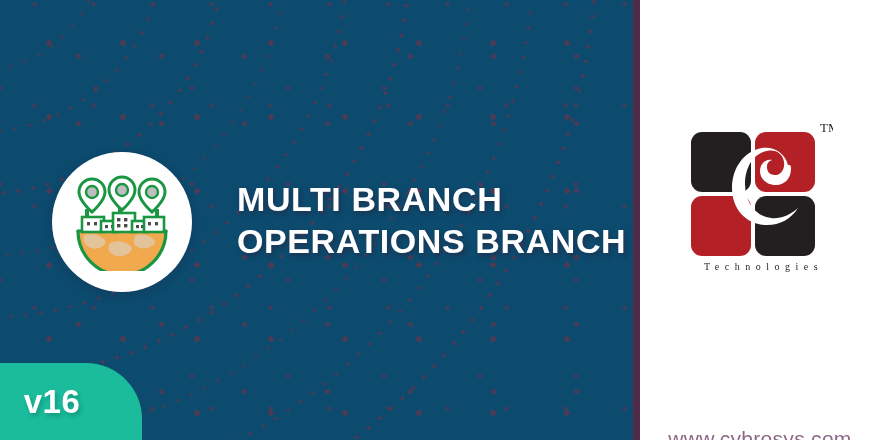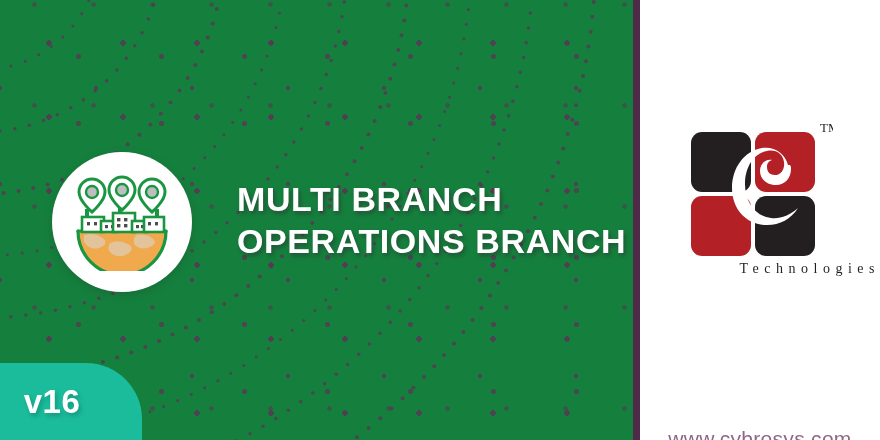--- a/index.html
+++ b/index.html
@@ -20,21 +20,21 @@
     background: #ffffff;
   }
 
   
   .left-panel {
     position: absolute;
     left: 0;
     top: 0;
     width: 633px;
     height: 440px;
-    background: #15803d;
+    background: #0c4a6e;
     overflow: hidden;
   }
 
   
   .dots-scatter {
     position: absolute;
     inset: 0;
     background-image:
       radial-gradient(circle, rgba(88,55,83,0.85) 2.6px, rgba(88,55,83,0) 3.0px),
       radial-gradient(circle, rgba(88,55,83,0.70) 2.2px, rgba(88,55,83,0) 2.6px);
@@ -152,25 +152,24 @@
     margin-top: 10px;
     font-family: "Liberation Serif", serif;
     font-size: 29px;
     font-weight: bold;
     color: #231f20;
     letter-spacing: 1.0px;
   }
   .brand-sub {
     margin-top: 3px;
     font-family: "Liberation Serif", serif;
-    font-size: 14px;
+    font-size: 10px;
     color: #231f20;
     letter-spacing: 5.5px;
     padding-left: 7px;
-    text-align: right;
   }
 
   .website {
     position: absolute;
     left: 0;
     top: 383px;
     width: 240px;
     text-align: center;
     color: #8d6887;
     font-size: 21px;

